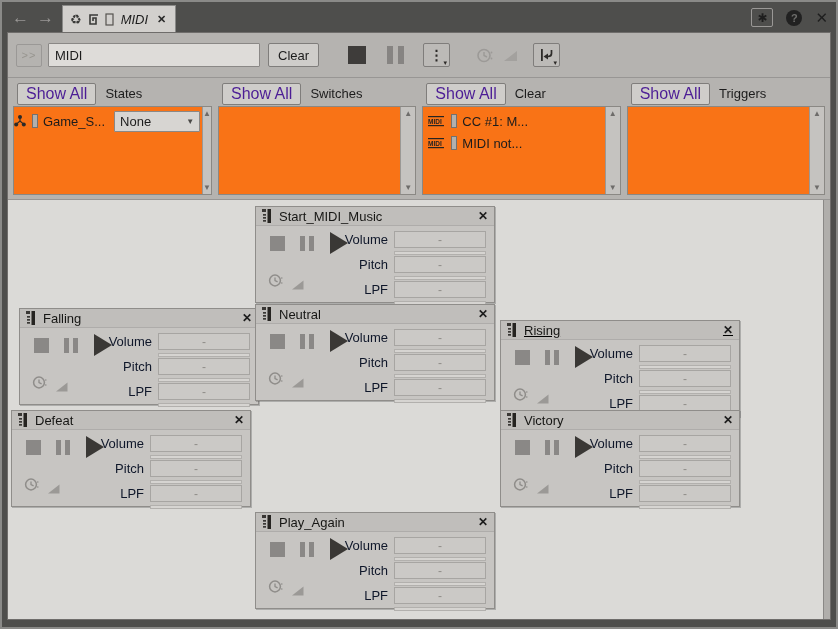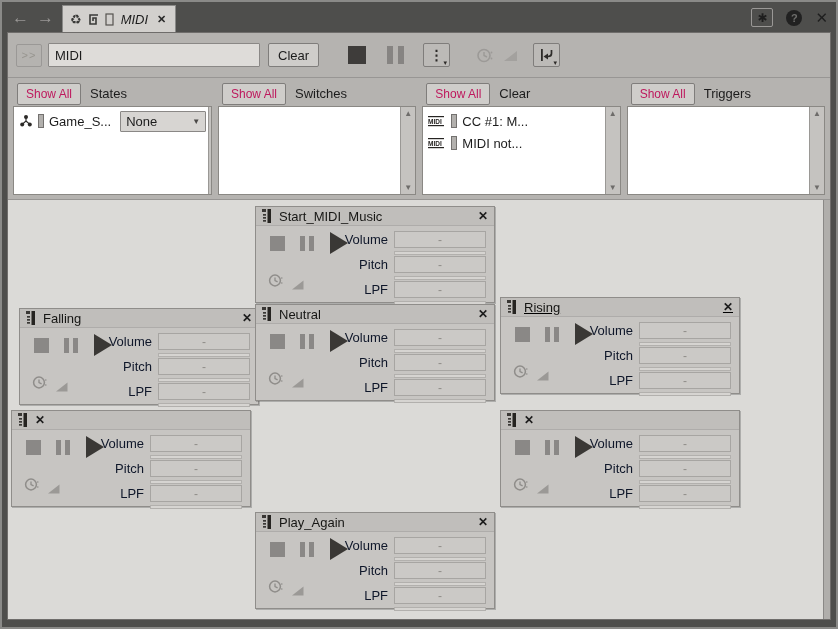--- a/index.html
+++ b/index.html
@@ -80,26 +80,26 @@
   .tb-clock{ margin-left:26px; }
   .tb-fade{ margin-left:10px; }
 
   
   .panels{ height:121px; display:flex; padding:0 2px; }
   .panel{ width:205px; display:flex; flex-direction:column; padding:3px 3px 4px 3px; }
   .panel-head{ height:25px; display:flex; align-items:center; gap:9px; padding-left:4px; }
   .showall-btn{
     height:22px; padding:0 8px; background:#cfcdca;
     border:1px solid #7f7d7b; border-radius:2px;
-    font-size:12px; color:#be185d; display:flex; align-items:center;
+    font-size:16px; color:#4c1d95; display:flex; align-items:center;
   }
   .panel-label{ font-size:13px; color:#1c1c1c; }
   .listbox{
-    flex:1; background:#ffffff; border:1px solid #8a8884;
-    display:flex; overflow:hidden;
+    flex:1; background:#f97316; border:1px solid #8a8884;
+    display:flex; overflow:hidden;justify-content:flex-end;
   }
   .list-items{ flex:1; padding:3px 2px; }
   .list-row{ display:flex; align-items:center; gap:5px; height:22px; padding-left:3px; }
   .list-name{ font-size:13px; color:#1c1c1c; white-space:nowrap; }
   .mini-bar{ width:6px; height:14px; background:#b2b0ad; border:1px solid #73716f; }
   .combo{
     margin-left:4px; width:86px; height:21px; background:#d7d5d2;
     border:1px solid #8a8886; border-radius:1px;
     display:flex; align-items:center; justify-content:space-between;
     padding:0 5px; font-size:13px; color:#1c1c1c;
@@ -451,21 +451,21 @@
             <span class="frow-strip s-v"></span>
             <span class="frow-label lab-p">Pitch</span>
             <span class="frow-field f-p">-</span>
             <span class="frow-strip s-p"></span>
             <span class="frow-label lab-l">LPF</span>
             <span class="frow-field f-l">-</span>
             <span class="frow-strip s-l"></span>
           </div>
         </div>
 
-        <div class="module" style="left:492px;top:97px;text-decoration:underline;">
+        <div class="module" style="left:492px;top:120px;text-decoration:underline;">
           <div class="mod-header">
             <span style="display:flex;">
               <svg width="13" height="14" viewBox="0 0 13 14">
                   <rect x="1" y="0" width="4" height="3" fill="#3a3835"></rect>
                   <rect x="6.5" y="0" width="3.5" height="14" fill="#262421"></rect>
                   <rect x="2" y="5" width="3" height="1.7" fill="#3a3835"></rect>
                   <rect x="2" y="8" width="3" height="1.7" fill="#3a3835"></rect>
                   <rect x="2" y="11" width="3" height="1.7" fill="#3a3835"></rect>
                 </svg>
             </span>
@@ -504,20 +504,21 @@
           <div class="mod-header">
             <span style="display:flex;">
               <svg width="13" height="14" viewBox="0 0 13 14">
                   <rect x="1" y="0" width="4" height="3" fill="#3a3835"></rect>
                   <rect x="6.5" y="0" width="3.5" height="14" fill="#262421"></rect>
                   <rect x="2" y="5" width="3" height="1.7" fill="#3a3835"></rect>
                   <rect x="2" y="8" width="3" height="1.7" fill="#3a3835"></rect>
                   <rect x="2" y="11" width="3" height="1.7" fill="#3a3835"></rect>
                 </svg>
             </span>
+            <span class="mod-title">Defeat</span>
             <span class="mod-close">✕</span>
           </div>
           <div class="mod-body">
             <span class="m-stop"></span>
             <span class="m-pause">
                 <i></i>
                 <i></i>
               </span>
             <span class="m-play"></span>
             <span class="m-clock"><svg width="15" height="15" viewBox="0 0 15 15">
@@ -545,20 +546,21 @@
           <div class="mod-header">
             <span style="display:flex;">
               <svg width="13" height="14" viewBox="0 0 13 14">
                   <rect x="1" y="0" width="4" height="3" fill="#3a3835"></rect>
                   <rect x="6.5" y="0" width="3.5" height="14" fill="#262421"></rect>
                   <rect x="2" y="5" width="3" height="1.7" fill="#3a3835"></rect>
                   <rect x="2" y="8" width="3" height="1.7" fill="#3a3835"></rect>
                   <rect x="2" y="11" width="3" height="1.7" fill="#3a3835"></rect>
                 </svg>
             </span>
+            <span class="mod-title">Victory</span>
             <span class="mod-close">✕</span>
           </div>
           <div class="mod-body">
             <span class="m-stop"></span>
             <span class="m-pause">
                 <i></i>
                 <i></i>
               </span>
             <span class="m-play"></span>
             <span class="m-clock"><svg width="15" height="15" viewBox="0 0 15 15">

